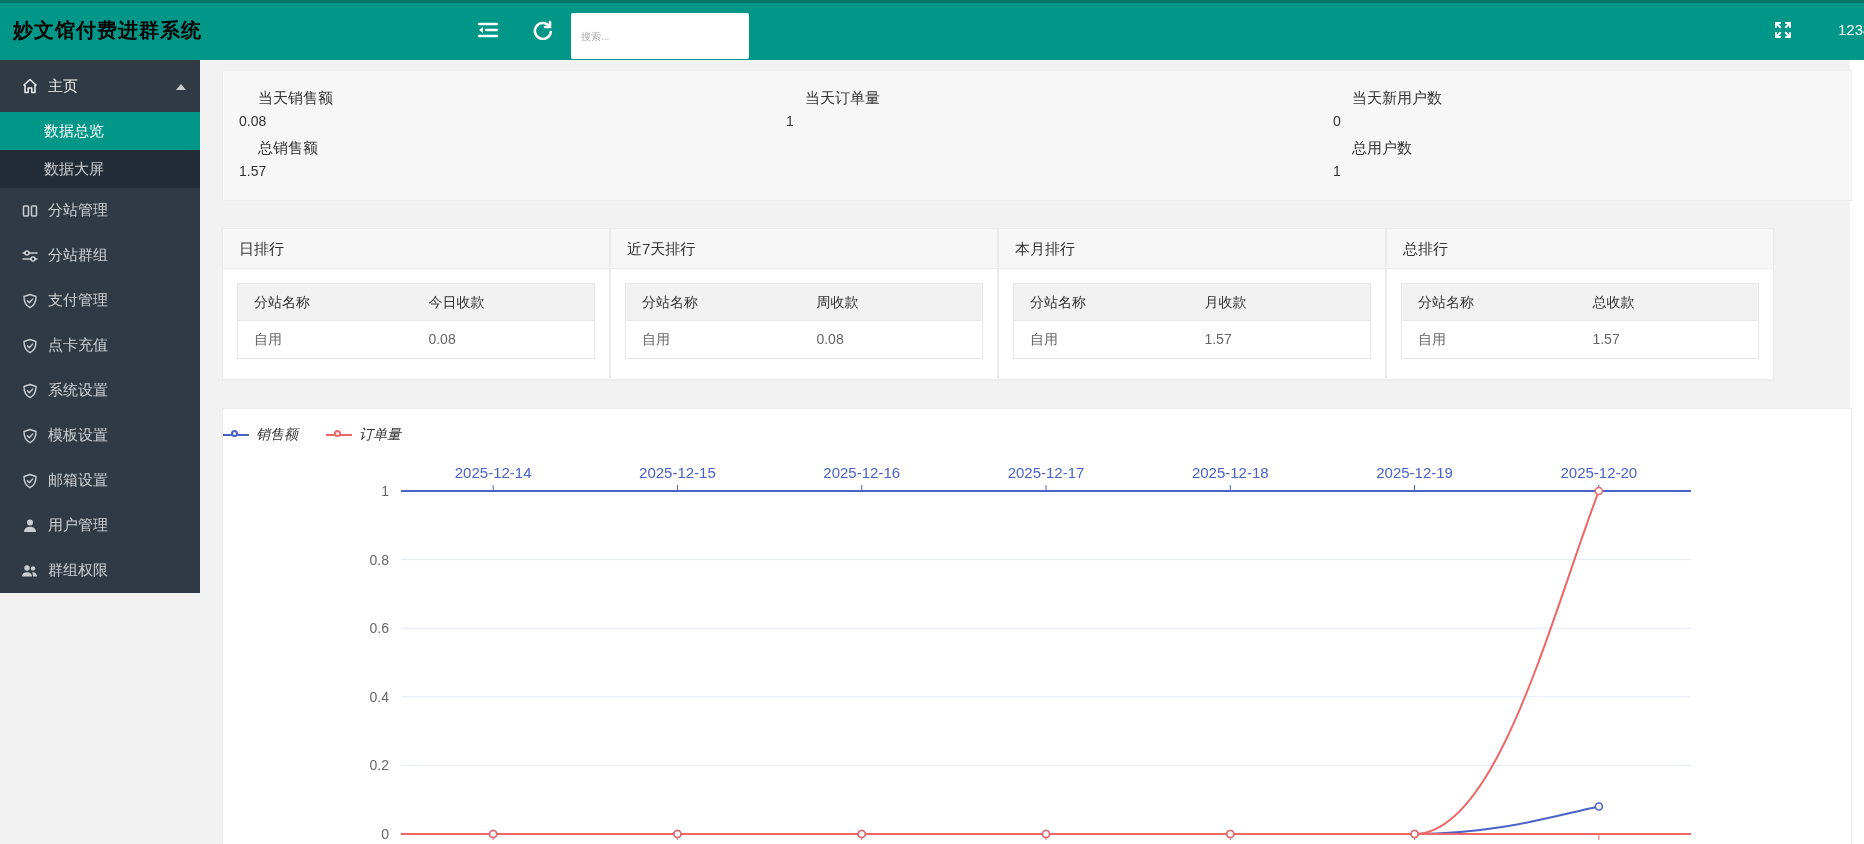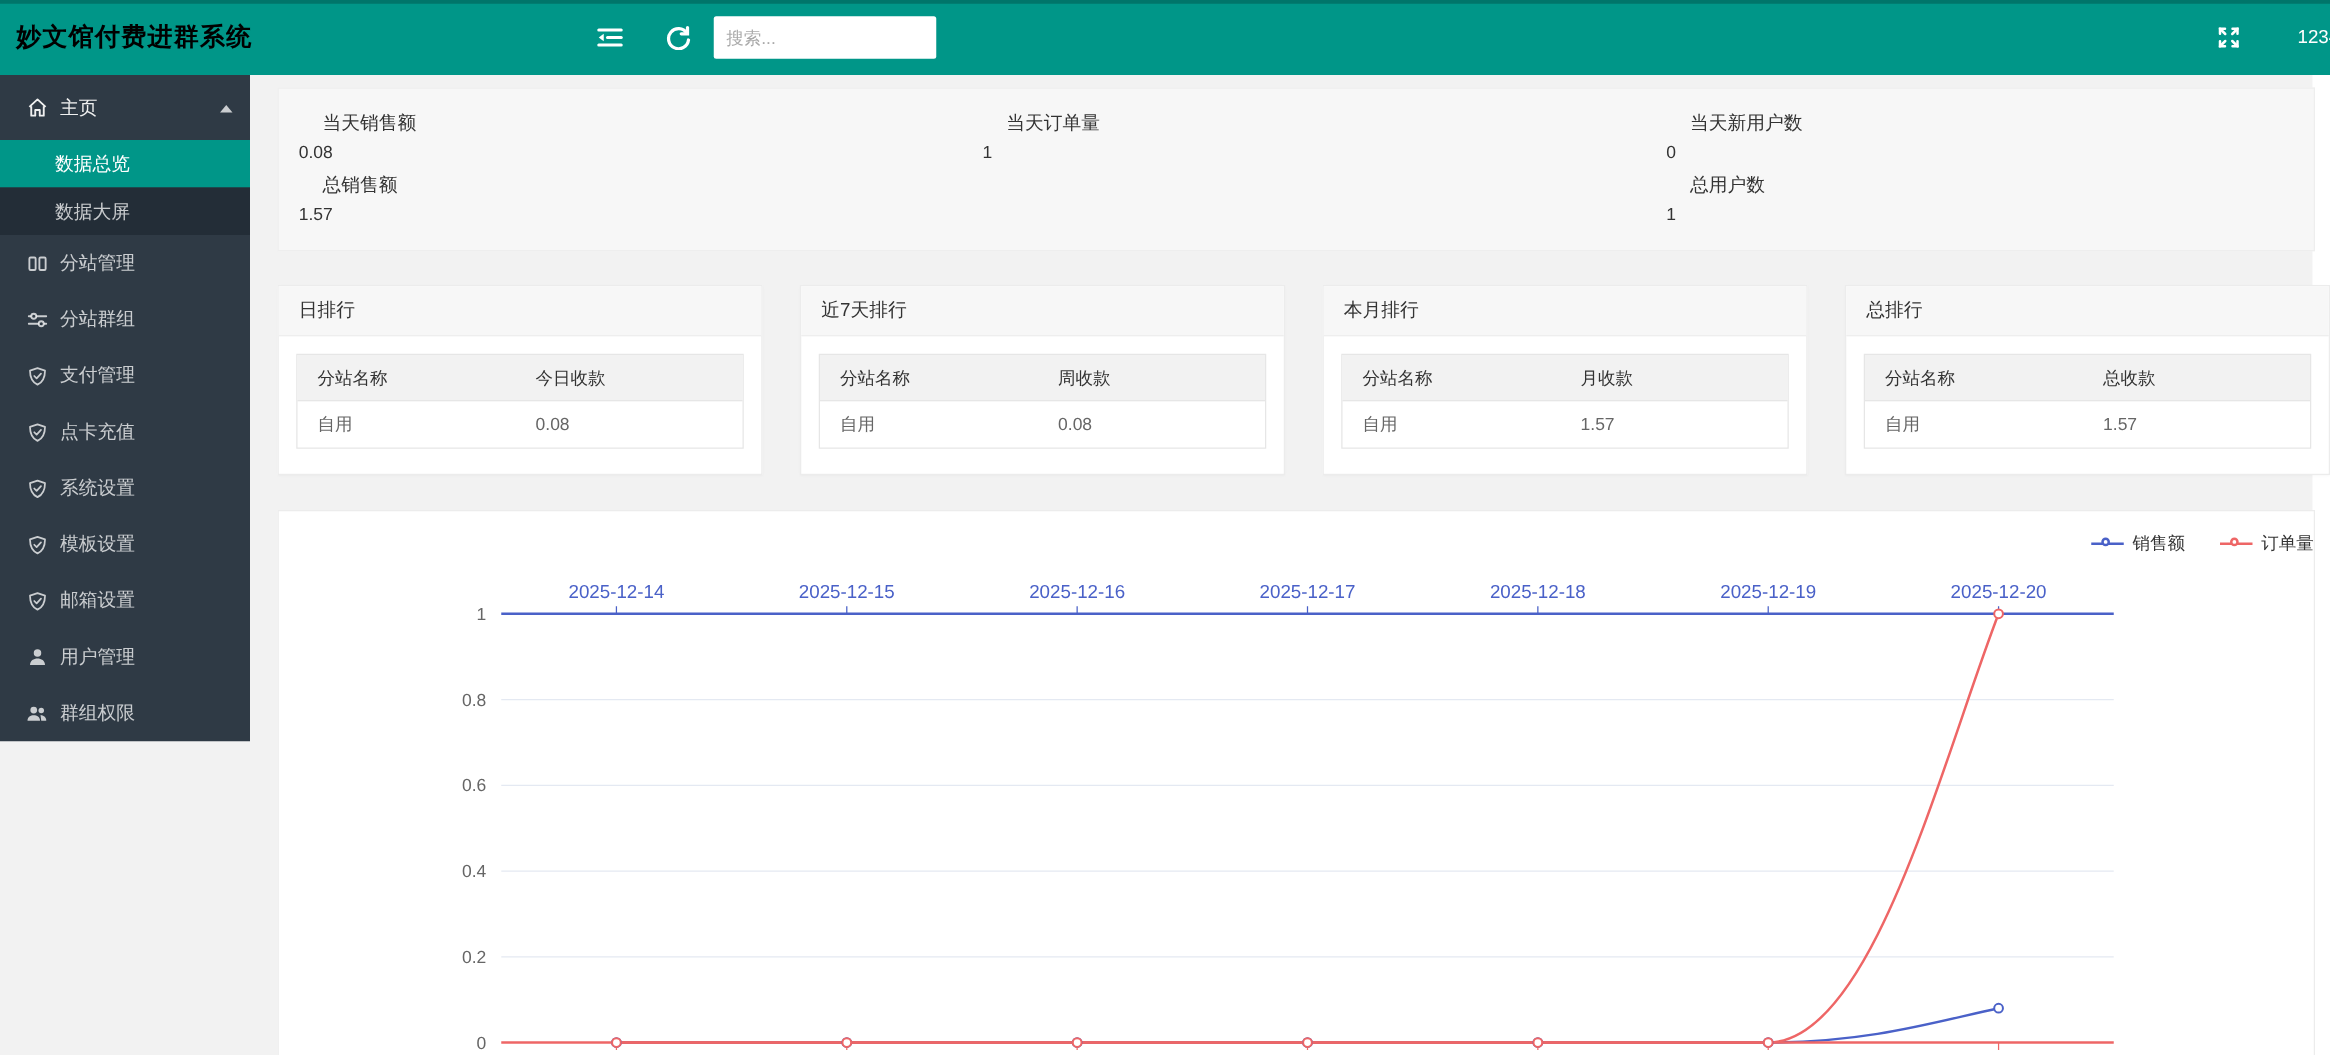--- a/index.html
+++ b/index.html
@@ -8,21 +8,21 @@
 
   
   .header { position:absolute; left:0; top:0; width:1864px; height:60px; background:#009688; z-index:5; }
   .header::before { content:""; position:absolute; left:0; top:0; width:100%; height:3px; background:rgba(0,0,0,.22); }
   .brand { position:absolute; left:13px; top:0; height:60px; line-height:60px; color:#000000; font-size:20px; font-weight:bold; letter-spacing:1px; white-space:nowrap; }
   .hicon { position:absolute; top:17px; width:26px; height:26px; color:#fff; cursor:pointer; display:flex; align-items:center; justify-content:center; }
   .hicon svg { display:block; }
   .icon-collapse { left:475px; }
   .icon-refresh { left:530px; }
   .icon-fullscreen { left:1770px; }
-  .search-box { position:absolute; left:571px; top:13px; width:178px; height:34px; background:#fff; border-radius:2px; border:none; padding:0 10px; font-size:14px; color:#333; outline:none; }
+  .search-box { position:absolute; left:571px; top:13px; width:178px; height:46px; background:#fff; border-radius:2px; border:none; padding:0 10px; font-size:10px; color:#333; outline:none; }
   .search-box::placeholder { color:#aaa; }
   .username { position:absolute; left:1838px; top:0; height:60px; line-height:60px; color:#fff; font-size:15px; white-space:nowrap; cursor:pointer; }
 
   
   .sidebar { position:absolute; left:0; top:60px; width:200px; height:533px; background:#2f3a45; z-index:4; }
   .menu-item { position:relative; height:45px; display:flex; align-items:center; padding-left:21px; color:rgba(255,255,255,.75); font-size:15px; cursor:pointer; }
   .menu-item.parent { height:52px; color:#f0f0f0; }
   .menu-item .mi { width:17px; height:17px; margin-right:10px; flex:0 0 17px; display:flex; align-items:center; justify-content:center; }
   .menu-item .mi svg { display:block; }
   .caret-up { position:absolute; right:14px; top:50%; margin-top:-2px; width:0; height:0; border-left:5px solid transparent; border-right:5px solid transparent; border-bottom:6px solid rgba(255,255,255,.75); }
@@ -30,31 +30,31 @@
   .submenu-item.active { background:#009688; color:#fff; }
 
   
   .white-gutter { position:absolute; left:1850px; top:60px; width:14px; height:784px; background:#fff; }
 
   .stats-card { position:absolute; left:222px; top:70px; width:1630px; height:131px; background:#f7f7f7; border:1px solid #eee; display:grid; grid-template-columns:547px 547px 1fr; padding:10px 0 0 16px; }
   .stat { margin-bottom:2px; }
   .stat .s-label { font-size:15px; color:#333; padding:8px 0 5px 0;margin-left:19px; }
   .stat .s-value { font-size:14px; color:#333; }
 
-  .rank-row { position:absolute; left:222px; top:228px; display:flex; gap:30px; }
+  .rank-row { position:absolute; left:222px; top:228px; display:flex; }
   .rank-card { width:388px; height:152px; background:#fff; border:1px solid #ececec; box-shadow:0 1px 2px rgba(0,0,0,.03); flex:0 0 388px; }
   .rank-head { height:40px; line-height:40px; padding-left:16px; background:#f7f7f7; border-bottom:1px solid #eee; font-size:15px; color:#333; }
   .rank-table { margin:14px; border:1px solid #e6e6e6; }
   .rt-row { display:grid; grid-template-columns:49% 51%; }
   .rt-row.head { background:#f2f2f2; border-bottom:1px solid #e6e6e6; }
   .rt-cell { height:37px; line-height:37px; padding-left:16px; font-size:14px; color:#666; overflow:hidden; white-space:nowrap; }
   .rt-row.head .rt-cell { font-weight:normal; color:#333; height:36px; line-height:36px; }
 
   .chart-card { position:absolute; left:222px; top:408px; width:1630px; height:462px; background:#fff; border:1px solid #ececec; }
-  .legend { position:absolute; left:0; top:17px; width:100%; display:flex; justify-content:flex-end; gap:28px; }
+  .legend { position:absolute; left:0; top:17px; width:100%; display:flex; justify-content:flex-start; gap:28px;font-style:italic; }
   .legend-item { display:flex; align-items:center; gap:7px; cursor:pointer; }
   .legend-swatch { position:relative; width:26px; height:2px; }
   .legend-swatch .dot { position:absolute; left:8px; top:-4px; width:7px; height:7px; border-radius:50%; background:#fff; border:2px solid #000; }
   .legend-label { font-size:14px; color:#333; }
   #chart-svg { position:absolute; left:0; top:0; }
 </style>
 </head>
 <body>
 
 <div class="header">

